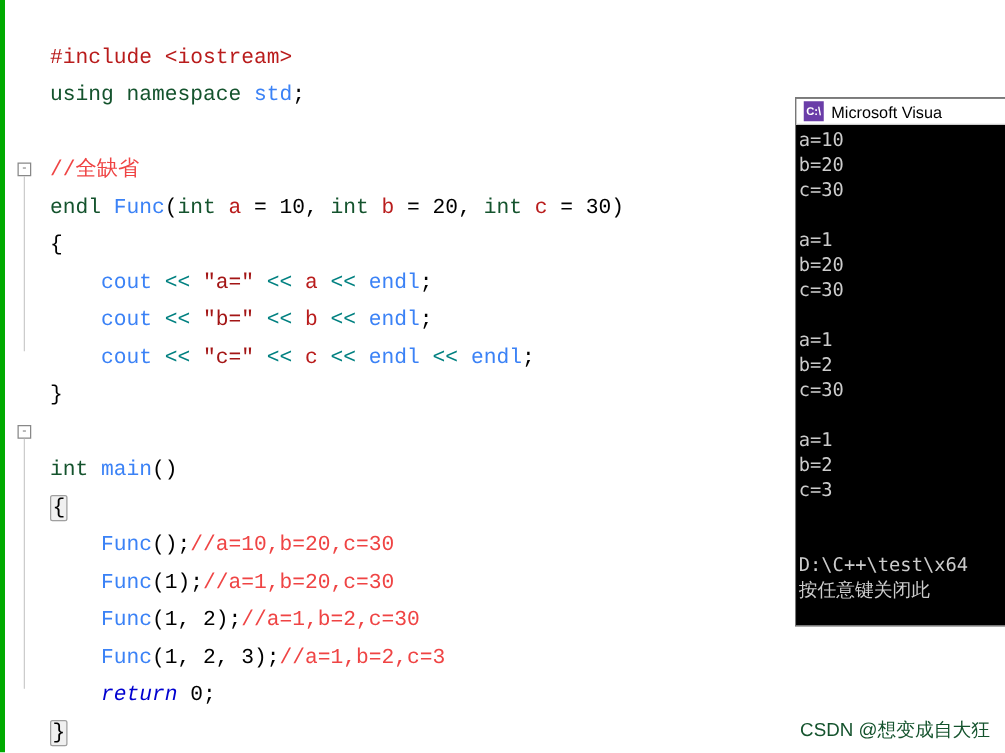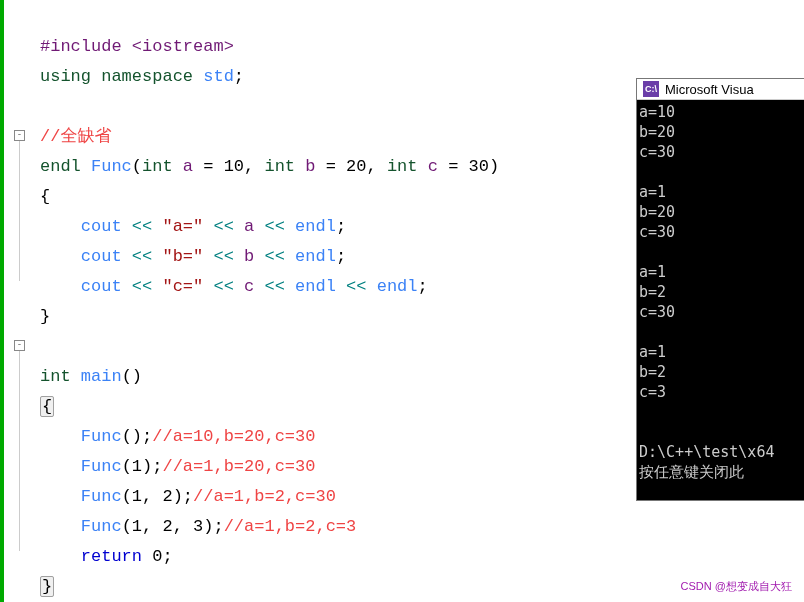--- a/index.html
+++ b/index.html
@@ -46,23 +46,23 @@
     width: 1px;
     background: #ccc;
   }
   .code {
     flex: 1;
     padding-top: 2px;
     line-height: 30px;
     white-space: pre;
     font-weight: 500;
   }
-  .pp { color: #701a75; }
+  .pp { color: #b91c1c; }
   .kw { color: #14532d; }
-  .kw2 { color: #0000d0; }
+  .kw2 { color: #0000d0; font-style: italic; }
   .op { color: #008080; }
   .str { color: #a31515; }
   .cmt { color: #ef4444; }
   .id { color: #3b82f6; }
   .brace { color: #000; }
   .match-brace {
     border: 1px solid #a0a0a0;
     background: #f0f0f0;
     border-radius: 2px;
     padding: 0 1px;
@@ -104,23 +104,23 @@
     font-size: 15px;
     line-height: 20px;
     padding: 2px 2px;
     min-height: 400px;
     white-space: pre;
   }
   .watermark {
     position: absolute;
     bottom: 8px;
     right: 12px;
-    color: #a21caf;
+    color: #14532d;
     font-family: "Microsoft YaHei", sans-serif;
-    font-size: 11px;
+    font-size: 15px;
     pointer-events: none;
   }
 </style>
 </head>
 <body>
 
 <div class="editor">
   <div class="green-bar"></div>
   <div class="gutter">
     <div class="fold-box" style="top:130px">-</div>

